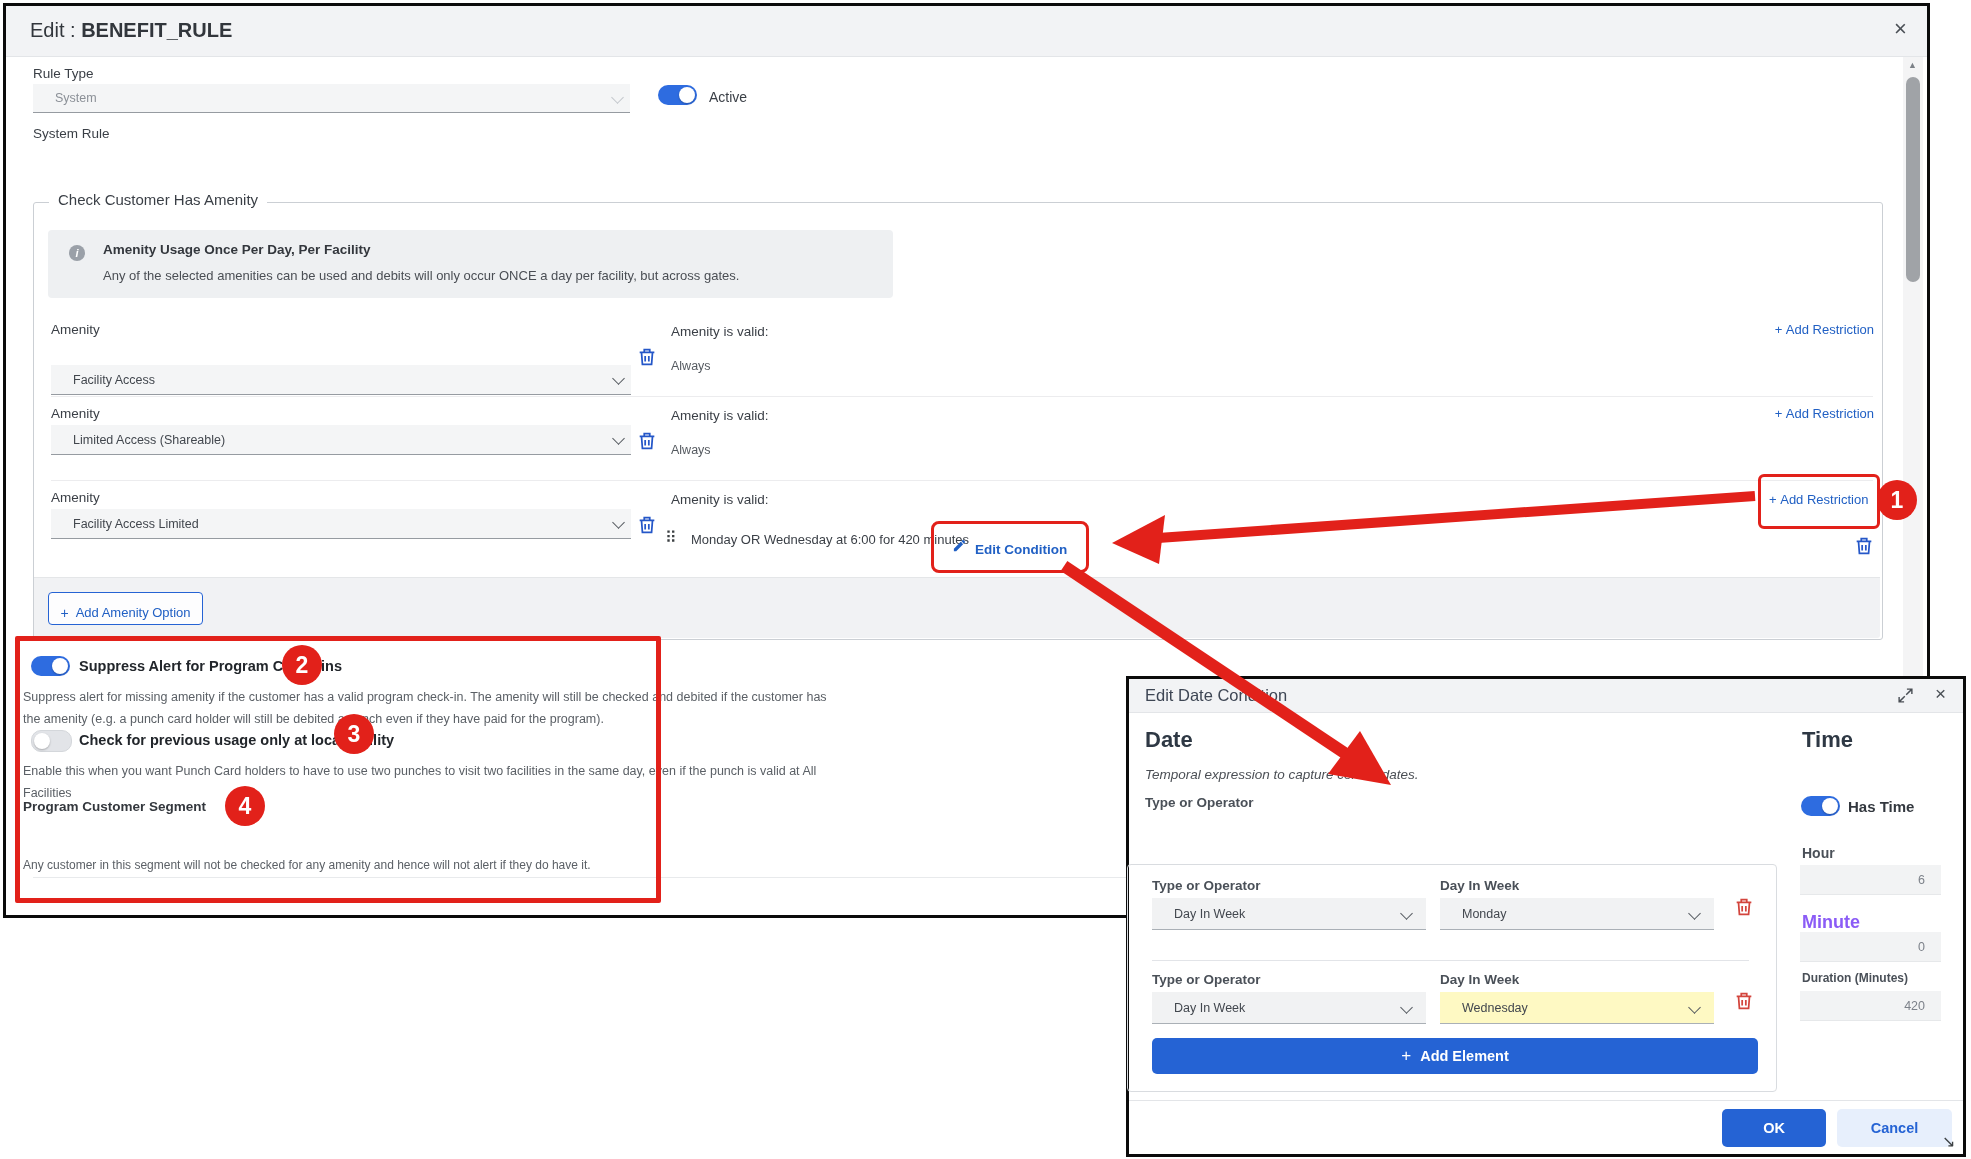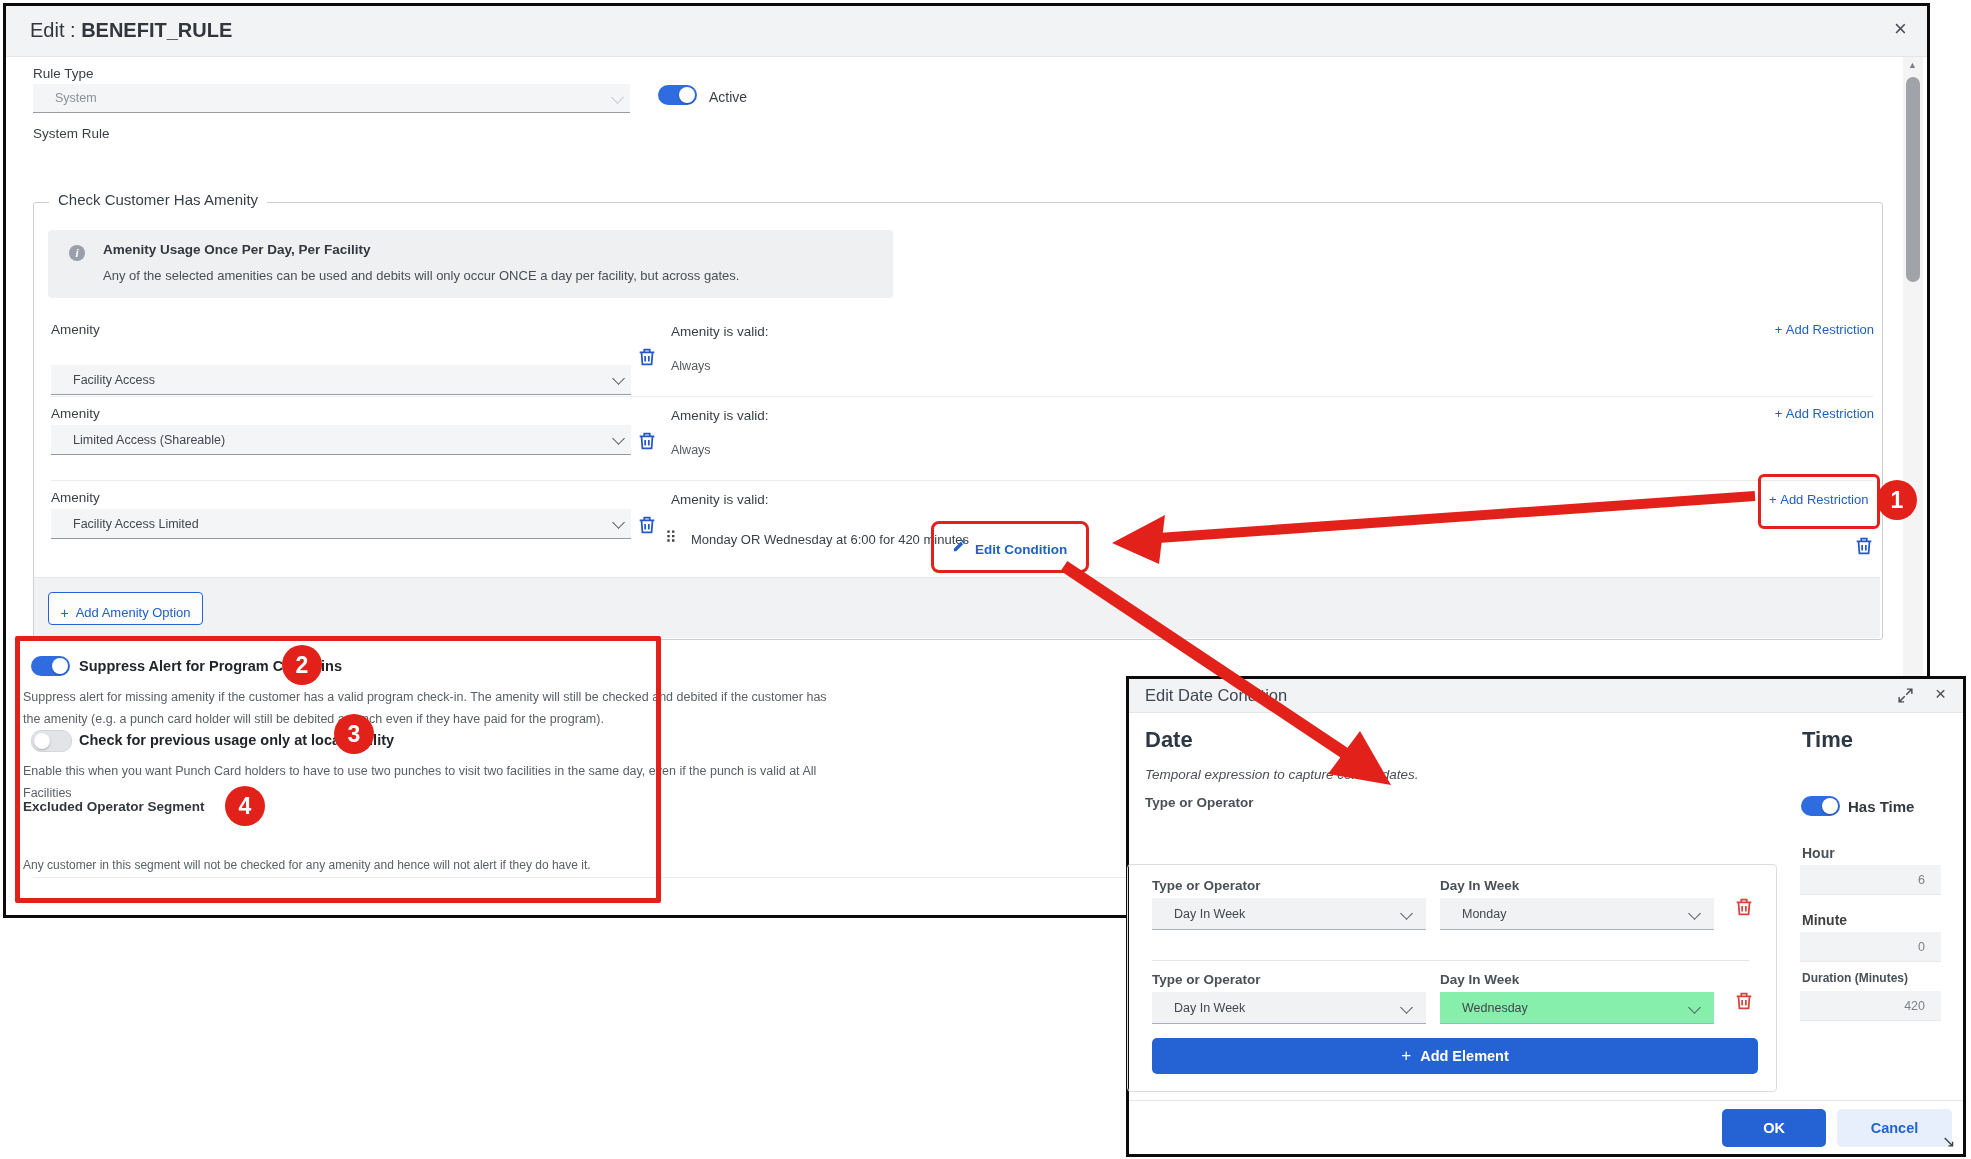--- a/index.html
+++ b/index.html
@@ -155,21 +155,21 @@
   <div class="abs desc" style="left:17px;top:684px;">Suppress alert for missing amenity if the customer has a valid program check-in. The amenity will still be checked and debited if the customer has</div>
   <div class="abs desc" style="left:17px;top:706px;">the amenity (e.g. a punch card holder will still be debited a punch even if they have paid for the program).</div>
 
   <div class="toggle off" style="left:25px;top:724px;">
       <div class="knob"></div>
     </div>
   <div class="abs" style="left:73px;top:726px;font-size:14.5px;font-weight:bold;color:#22262b;">Check for previous usage only at local facility</div>
   <div class="abs desc" style="left:17px;top:758px;">Enable this when you want Punch Card holders to have to use two punches to visit two facilities in the same day, even if the punch is valid at All</div>
   <div class="abs desc" style="left:17px;top:780px;">Facilities</div>
 
-  <div class="abs" style="left:17px;top:793px;font-size:13.5px;font-weight:bold;color:#33373d;">Excluded Operator Segment</div>
+  <div class="abs" style="left:17px;top:793px;font-size:13.5px;font-weight:bold;color:#33373d;">Program Customer Segment</div>
   <div class="abs" style="left:17px;top:852px;font-size:12px;color:#5b6066;">Any customer in this segment will not be checked for any amenity and hence will not alert if they do have it.</div>
 
   <div class="abs" style="left:27px;top:871px;width:1848px;height:1px;background:#e8eaec;"></div>
 </div>
 
 <div class="dialog" style="left:1126px;top:676px;width:840px;height:481px;z-index:20;">
 
   <div class="abs hdrbar" style="left:0;top:0;width:834px;height:33px;">
     <span class="abs" style="left:16px;top:7px;font-size:16.5px;color:#3e4654;">Edit Date Condition</span>
     <svg class="abs" style="left:768px;top:8px;" width="17" height="17" viewBox="0 0 24 24" fill="none" stroke="#4a4f55" stroke-width="2">
@@ -198,21 +198,21 @@
       <path d="M4 7h16M9 7V4h6v3M6 7l1 13h10l1-13M10 11v6M14 11v6"></path>
     </svg>
   <div class="abs rowdiv" style="left:23px;top:281px;width:597px;background:#e2e4e8;"></div>
 
   <div class="abs" style="left:23px;top:293px;font-size:13.5px;font-weight:bold;color:#4a5058;">Type or Operator</div>
   <div class="abs" style="left:311px;top:293px;font-size:13.5px;font-weight:bold;color:#4a5058;">Day In Week</div>
   <div class="abs sel" style="left:23px;top:313px;width:274px;height:32px;background:#f1f2f3;border-bottom:1px solid #aab0b6;">
     <span>Day In Week</span>
     <i class="chev" style="left:250px;top:11px;"></i>
   </div>
-  <div class="abs sel" style="left:311px;top:313px;width:274px;height:32px;background:#86efac;border-bottom:1px solid #aab0b6;">
+  <div class="abs sel" style="left:311px;top:313px;width:274px;height:32px;background:#fef9c3;border-bottom:1px solid #aab0b6;">
     <span>Wednesday</span>
     <i class="chev" style="left:250px;top:11px;"></i>
   </div>
   <svg class="icon-trash" style="left:604px;top:311px;color:#d3453d;" viewBox="0 0 24 24" fill="none" stroke="currentColor" stroke-width="1.9">
       <path d="M4 7h16M9 7V4h6v3M6 7l1 13h10l1-13M10 11v6M14 11v6"></path>
     </svg>
 
   <div class="btn-primary" style="left:23px;top:359px;width:606px;height:36px;gap:9px;">
     <span style="font-size:17px;font-weight:normal;">+</span>
     <span>Add Element</span>
@@ -220,21 +220,21 @@
 
   <div class="abs" style="left:673px;top:48px;font-size:22px;font-weight:bold;color:#2e3844;">Time</div>
   <div class="toggle on" style="left:672px;top:117px;">
       <div class="knob"></div>
     </div>
   <div class="abs" style="left:719px;top:119px;font-size:15px;font-weight:bold;color:#33383f;">Has Time</div>
 
   <div class="abs" style="left:673px;top:166px;font-size:14px;font-weight:bold;color:#4a5058;">Hour</div>
   <div class="ginput" style="left:671px;top:186px;width:141px;height:30px;">6</div>
 
-  <div class="abs" style="left:673px;top:233px;font-size:14px;font-weight:bold;color:#404040;text-align:center;">Minute</div>
+  <div class="abs" style="left:673px;top:233px;font-size:18px;font-weight:bold;color:#8b5cf6;text-align:center;">Minute</div>
   <div class="ginput" style="left:671px;top:253px;width:141px;height:30px;">0</div>
 
   <div class="abs" style="left:673px;top:292px;font-size:12px;font-weight:bold;color:#4a5058;">Duration (Minutes)</div>
   <div class="ginput" style="left:671px;top:312px;width:141px;height:30px;">420</div>
 
   <div class="abs" style="left:0;top:421px;width:834px;height:1px;background:#e3e5e8;"></div>
   <div class="btn-primary" style="left:593px;top:430px;width:104px;height:38px;">OK</div>
   <div class="btn-soft" style="left:708px;top:430px;width:115px;height:38px;">Cancel</div>
   <span class="abs" style="left:813px;top:453px;font-size:16px;color:#3c4043;">↘</span>
 </div>

